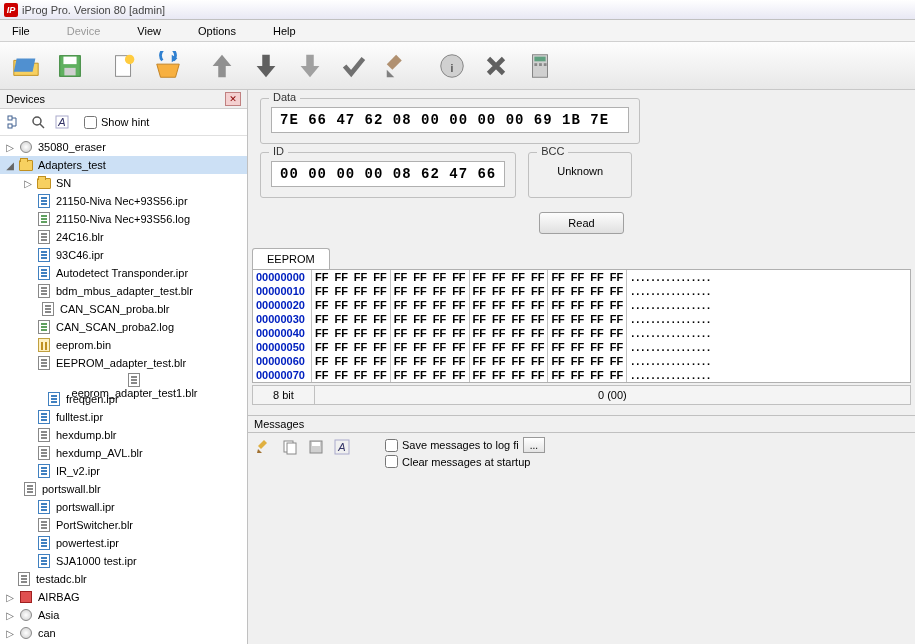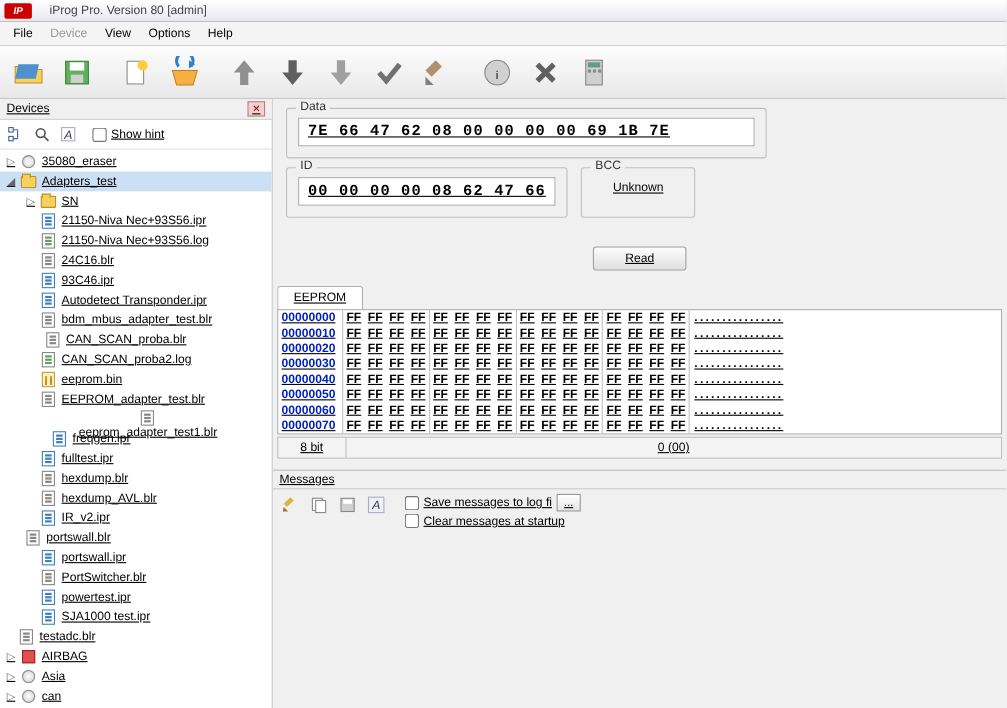--- a/index.html
+++ b/index.html
@@ -1,31 +1,31 @@
 <!DOCTYPE html>
 <html><head>
 <meta charset="utf-8">
 <style>
 * { box-sizing: border-box; margin: 0; padding: 0; font-family: Tahoma, Arial, sans-serif; font-size: 11px; }
 body { background: #f0f0f0; width: 915px; height: 644px; overflow: hidden; }
 
 .titlebar { background: linear-gradient(#fff, #e8e8f4); border-bottom: 1px solid #c0c0c0; height: 20px; display: flex; align-items: center; padding: 0 4px; }
-.titlebar .icon { width: 25px; height: 14px; background: #c00; margin-right: 16px; border-radius: 2px; display: flex; align-items: center; justify-content: center; color: #fff; font-size: 9px; font-weight: bold; font-style: italic; }
+.titlebar .icon { width: 14px; height: 14px; background: #c00; margin-right: 4px; border-radius: 2px; display: flex; align-items: center; justify-content: center; color: #fff; font-size: 9px; font-weight: bold; font-style: italic; }
 .titlebar .title { color: #444; }
 
-.menubar { background: #f4f4f4; height: 22px; display: flex; align-items: center; padding: 0 4px; border-bottom: 1px solid #d0d0d0; }
+.menubar { background: #f4f4f4; height: 22px; display: flex; align-items: center; padding: 0 4px; border-bottom: 1px solid #d0d0d0; gap: 21px; }
 .menubar .item { padding: 3px 8px; cursor: default; }
 .menubar .item.disabled { color: #999; }
 
 .toolbar { background: linear-gradient(#fdfdfd, #e8e8e8); height: 48px; display: flex; align-items: center; padding: 0 6px; gap: 4px; border-bottom: 1px solid #c8c8c8; }
 .toolbar .btn { width: 40px; height: 40px; display: flex; align-items: center; justify-content: center; border-radius: 3px; }
 .toolbar .sep { width: 6px; }
 .toolbar svg { width: 30px; height: 30px; }
 
-.main { display: flex; height: calc(644px - 20px - 22px - 48px); text-decoration: underline; }
+.main { display: flex; height: calc(644px - 20px - 22px - 48px); }
 
 .devices-panel { width: 248px; background: #fff; border-right: 1px solid #c0c0c0; display: flex; flex-direction: column; }
 .devices-header { background: #f0f0f0; padding: 2px 6px; border-bottom: 1px solid #d0d0d0; display: flex; justify-content: space-between; align-items: center; }
 .devices-header .close { width: 16px; height: 14px; border: 1px solid #c08080; background: #f4d0d0; display: flex; align-items: center; justify-content: center; cursor: pointer; font-size: 9px; color: #800; }
 .devices-tools { display: flex; align-items: center; padding: 3px 4px; gap: 4px; border-bottom: 1px solid #e0e0e0; }
 .devices-tools .tool { width: 20px; height: 20px; display: flex; align-items: center; justify-content: center; border: 1px solid transparent; }
 .devices-tools .showhint { display: flex; align-items: center; gap: 4px; margin-left: 8px; }
 .devices-tools input[type=checkbox] { width: 13px; height: 13px; }
 
 .tree { flex: 1; overflow-y: auto; padding: 2px 0; position: relative; }
@@ -40,21 +40,21 @@
 
 .right { flex: 1; display: flex; flex-direction: column; background: #f0f0f0; overflow: hidden; }
 .top-area { padding: 8px 12px 4px 12px; }
 .fieldset { border: 1px solid #c0c0c0; border-radius: 3px; padding: 8px 10px 10px 10px; margin-bottom: 8px; background: #f0f0f0; position: relative; }
 .fieldset .legend { position: absolute; top: -8px; left: 8px; background: #f0f0f0; padding: 0 4px; color: #333; }
 .databox { background: #fff; border: 1px solid #b0b0b0; padding: 4px 8px; font-family: 'Courier New', monospace; font-size: 14px; font-weight: bold; letter-spacing: 1px; }
 .id-bcc-row { display: flex; gap: 12px; }
 .id-bcc-row .fieldset { flex: 0 0 auto; }
 .bcc-val { text-align: center; padding: 4px 18px; }
 
-.read-btn { display: block; margin: 18px auto 10px auto; padding: 4px 28px; background: linear-gradient(#fdfdfd, #e0e0e0); border: 1px solid #a0a0a0; border-radius: 3px; cursor: pointer; }
+.read-btn { display: block; margin: 6px auto 10px auto; padding: 4px 28px; background: linear-gradient(#fdfdfd, #e0e0e0); border: 1px solid #a0a0a0; border-radius: 3px; cursor: pointer; }
 
 .tabbar { display: flex; padding-left: 4px; }
 .tab { padding: 4px 14px; background: #fff; border: 1px solid #b0b0b0; border-bottom: none; border-radius: 3px 3px 0 0; margin-right: 2px; }
 
 .hex-panel { background: #fff; border: 1px solid #b0b0b0; margin: 0 4px; overflow: auto; }
 .hex-table { font-family: 'Courier New', monospace; font-size: 12px; font-weight: bold; border-collapse: collapse; }
 .hex-table th, .hex-table td { padding: 1px 3px; text-align: center; }
 .hex-table th { color: #0020c0; border-bottom: 1px solid #c0c0c0; }
 .hex-table th.addr-h { width: 70px; }
 .hex-table td.addr { color: #0020c0; border-right: 1px solid #c0c0c0; text-align: left; padding-right: 6px; }
@@ -65,21 +65,21 @@
 
 .status-strip { display: flex; background: #f4f4f4; border: 1px solid #c0c0c0; margin: 2px 4px 0 4px; }
 .status-strip .cell { padding: 3px 20px; border-right: 1px solid #c0c0c0; }
 .status-strip .cell:last-child { border-right: none; flex: 1; text-align: center; }
 
 .messages-panel { margin-top: 10px; }
 .messages-header { background: #f0f0f0; padding: 2px 6px; border-top: 1px solid #c0c0c0; border-bottom: 1px solid #c0c0c0; }
 .messages-body { background: #f0f0f0; padding: 4px 6px; display: flex; align-items: flex-start; gap: 6px; }
 .messages-body .micon { width: 20px; height: 20px; display: flex; align-items: center; justify-content: center; }
 .messages-opts { display: flex; flex-direction: column; gap: 2px; margin-left: 10px; }
-.messages-opts label { display: flex; align-items: center; gap: 4px; }
+.messages-opts label { display: flex; align-items: center; gap: 4px; margin-left: 17px; }
 .small-btn { border: 1px solid #999; background: linear-gradient(#fff,#e4e4e4); padding: 0 6px; height: 16px; font-size: 10px; }
 
 
 .folder-ico { width: 14px; height: 11px; background: #f7d060; border: 1px solid #c09020; border-radius: 1px; position: relative; }
 .folder-ico::before { content: ''; position: absolute; top: -3px; left: 0; width: 6px; height: 3px; background: #f7d060; border: 1px solid #c09020; border-bottom: none; }
 .file-ico { width: 12px; height: 14px; background: #fff; border: 1px solid #888; position: relative; }
 .file-ico.ipr { border-color: #4080c0; }
 .file-ico.ipr::after { content: ''; position: absolute; top: 2px; left: 2px; right: 2px; height: 2px; background: #4080c0; box-shadow: 0 3px 0 #4080c0, 0 6px 0 #4080c0; }
 .file-ico.log::after { content: ''; position: absolute; top: 2px; left: 2px; right: 2px; height: 2px; background: #60a060; box-shadow: 0 3px 0 #60a060, 0 6px 0 #60a060; }
 .file-ico.blr { border-color: #888; }
@@ -409,21 +409,21 @@
           <span class="ficon">
             <span class="light-ico"></span>
           </span>
           <span class="label">can</span>
         </div>
       </div>
   </div>
 
   <div class="right">
     <div class="top-area">
-      <div class="fieldset" style="width:437px">
+      <div class="fieldset" style="width:380px">
         <span class="legend">Data</span>
         <div class="databox">7E 66 47 62 08 00 00 00 00 69 1B 7E</div>
       </div>
       <div class="id-bcc-row">
         <div class="fieldset">
           <span class="legend">ID</span>
           <div class="databox">00 00 00 00 08 62 47 66</div>
         </div>
         <div class="fieldset">
           <span class="legend">BCC</span>

